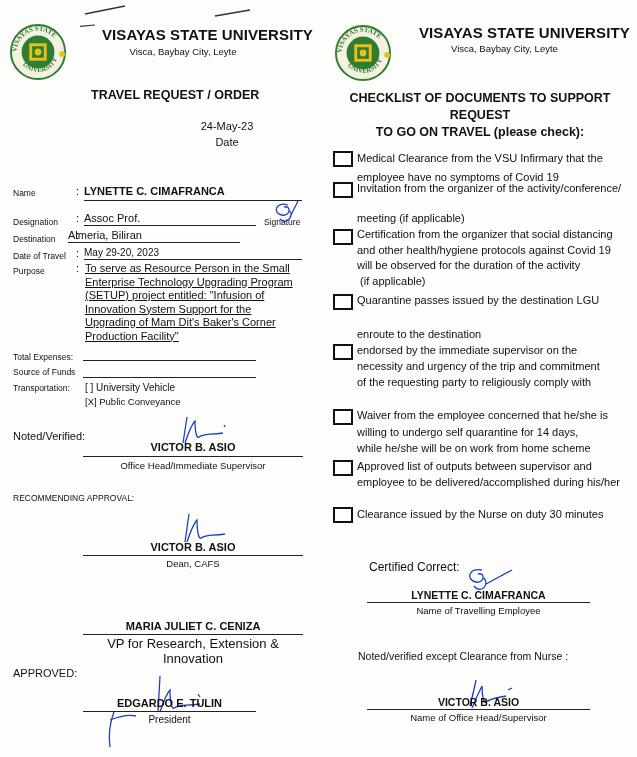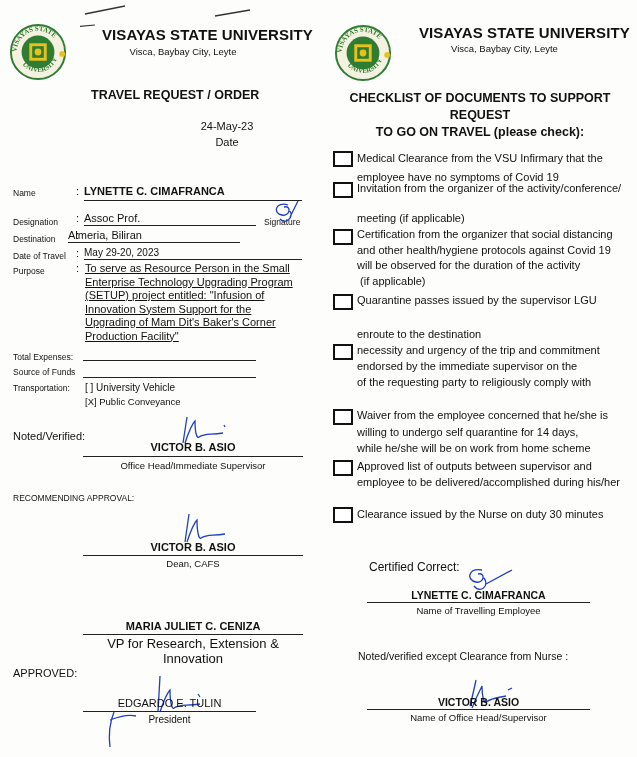--- a/index.html
+++ b/index.html
@@ -108,21 +108,21 @@
   <div class="abs center" style="left:83px;top:558px;width:220px;font-size:9.5px">Dean, CAFS</div>
 
   <div class="abs center field" style="left:83px;top:620px;width:220px;font-weight:bold">MARIA JULIET C. CENIZA</div>
   <div class="line" style="left:83px;top:634px;width:220px"></div>
   <div class="abs center" style="left:83px;top:636px;width:220px;font-size:13px">VP for Research, Extension &amp; Innovation</div>
 
   <div class="abs field" style="left:13px;top:667px;font-weight:normal">APPROVED:</div>
   <svg class="sig" style="left:100px;top:672px" width="110" height="80">
     <path d="M58 40 L60 4 M60 40 C64 28 68 20 70 18 C70 30 72 38 74 36 C80 32 84 34 100 32 M98 22 L100 25 M14 40 C10 50 8 60 10 75 M10 48 C20 44 28 42 36 44" stroke="#1f3fbf" stroke-width="1.3" fill="none"></path>
   </svg>
-  <div class="abs center field" style="left:83px;top:697px;width:173px;font-weight:normal">EDGARDO E. TULIN</div>
+  <div class="abs center field" style="left:83px;top:697px;width:173px;font-weight:bold">EDGARDO E. TULIN</div>
   <div class="line" style="left:83px;top:711px;width:173px"></div>
   <div class="abs center" style="left:83px;top:714px;width:173px;font-size:10px">President</div>
 </div>
 
 <div>
   <svg class="logo" style="left:334px;top:24px" viewBox="0 0 60 60">
     <circle cx="30" cy="30" r="28" fill="#f4f1e0" stroke="#2e7d32" stroke-width="2"></circle>
     <circle cx="30" cy="30" r="17" fill="#2e7d32"></circle>
     <rect x="21" y="21" width="18" height="18" fill="#e8c21a"></rect>
     <rect x="24" y="24" width="12" height="12" fill="#2e7d32"></rect>
@@ -160,27 +160,27 @@
     <div style="height:14px"></div>
     <div>meeting (if applicable)</div>
   </div>
   <div class="cl" style="top:227px;line-height:15.5px">
     <div>Certification from the organizer that social distancing</div>
     <div>and other health/hygiene protocols against Covid 19</div>
     <div>will be observed for the duration of the activity</div>
     <div style="white-space:pre"> (if applicable)</div>
   </div>
   <div class="cl" style="top:292px;line-height:16px">
-    <div>Quarantine passes issued by the supervisor LGU</div>
+    <div>Quarantine passes issued by the destination LGU</div>
     <div style="height:18px"></div>
     <div>enroute to the destination</div>
   </div>
   <div class="cl" style="top:342px;line-height:16px">
+    <div>endorsed by the immediate supervisor on the</div>
     <div>necessity and urgency of the trip and commitment</div>
-    <div>endorsed by the immediate supervisor on the</div>
     <div>of the requesting party to religiously comply with</div>
   </div>
   <div class="cl" style="top:407px;line-height:16.5px">
     <div>Waiver from the employee concerned that he/she is</div>
     <div>willing to undergo self quarantine for 14 days,</div>
     <div>while he/she will be on work from home scheme</div>
   </div>
   <div class="cl" style="top:458px;line-height:16px">
     <div>Approved list of outputs between supervisor and</div>
     <div>employee to be delivered/accomplished during his/her</div>

